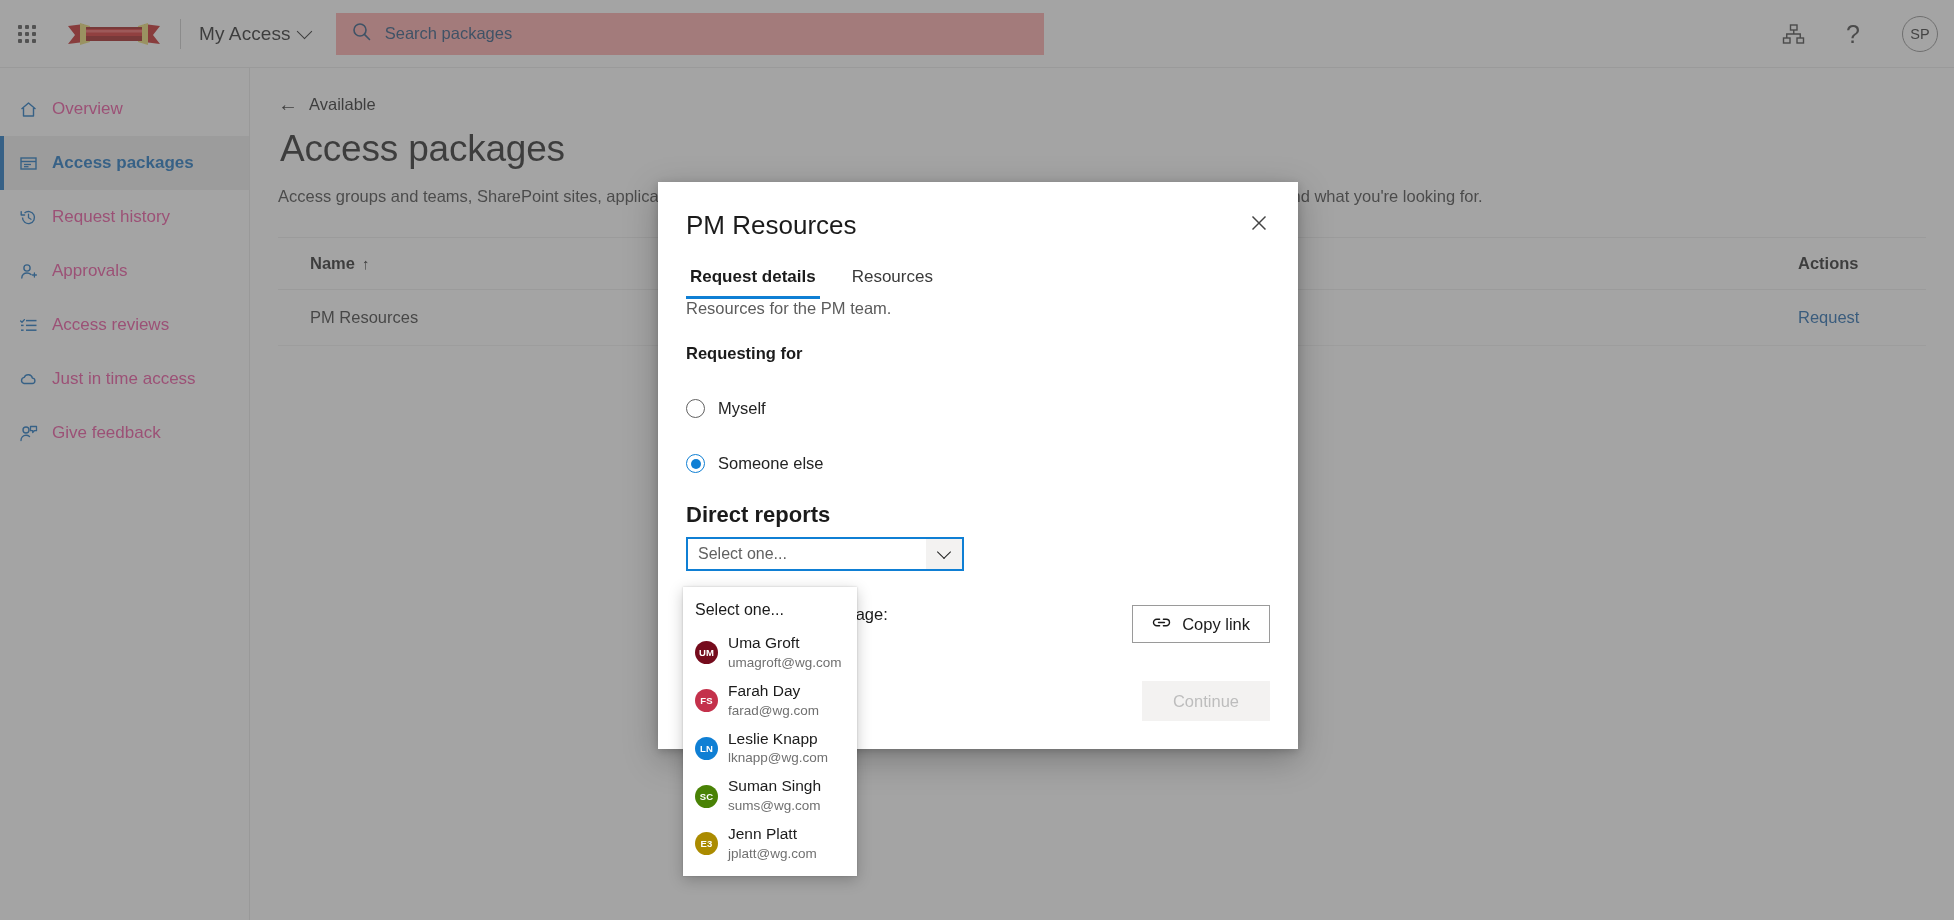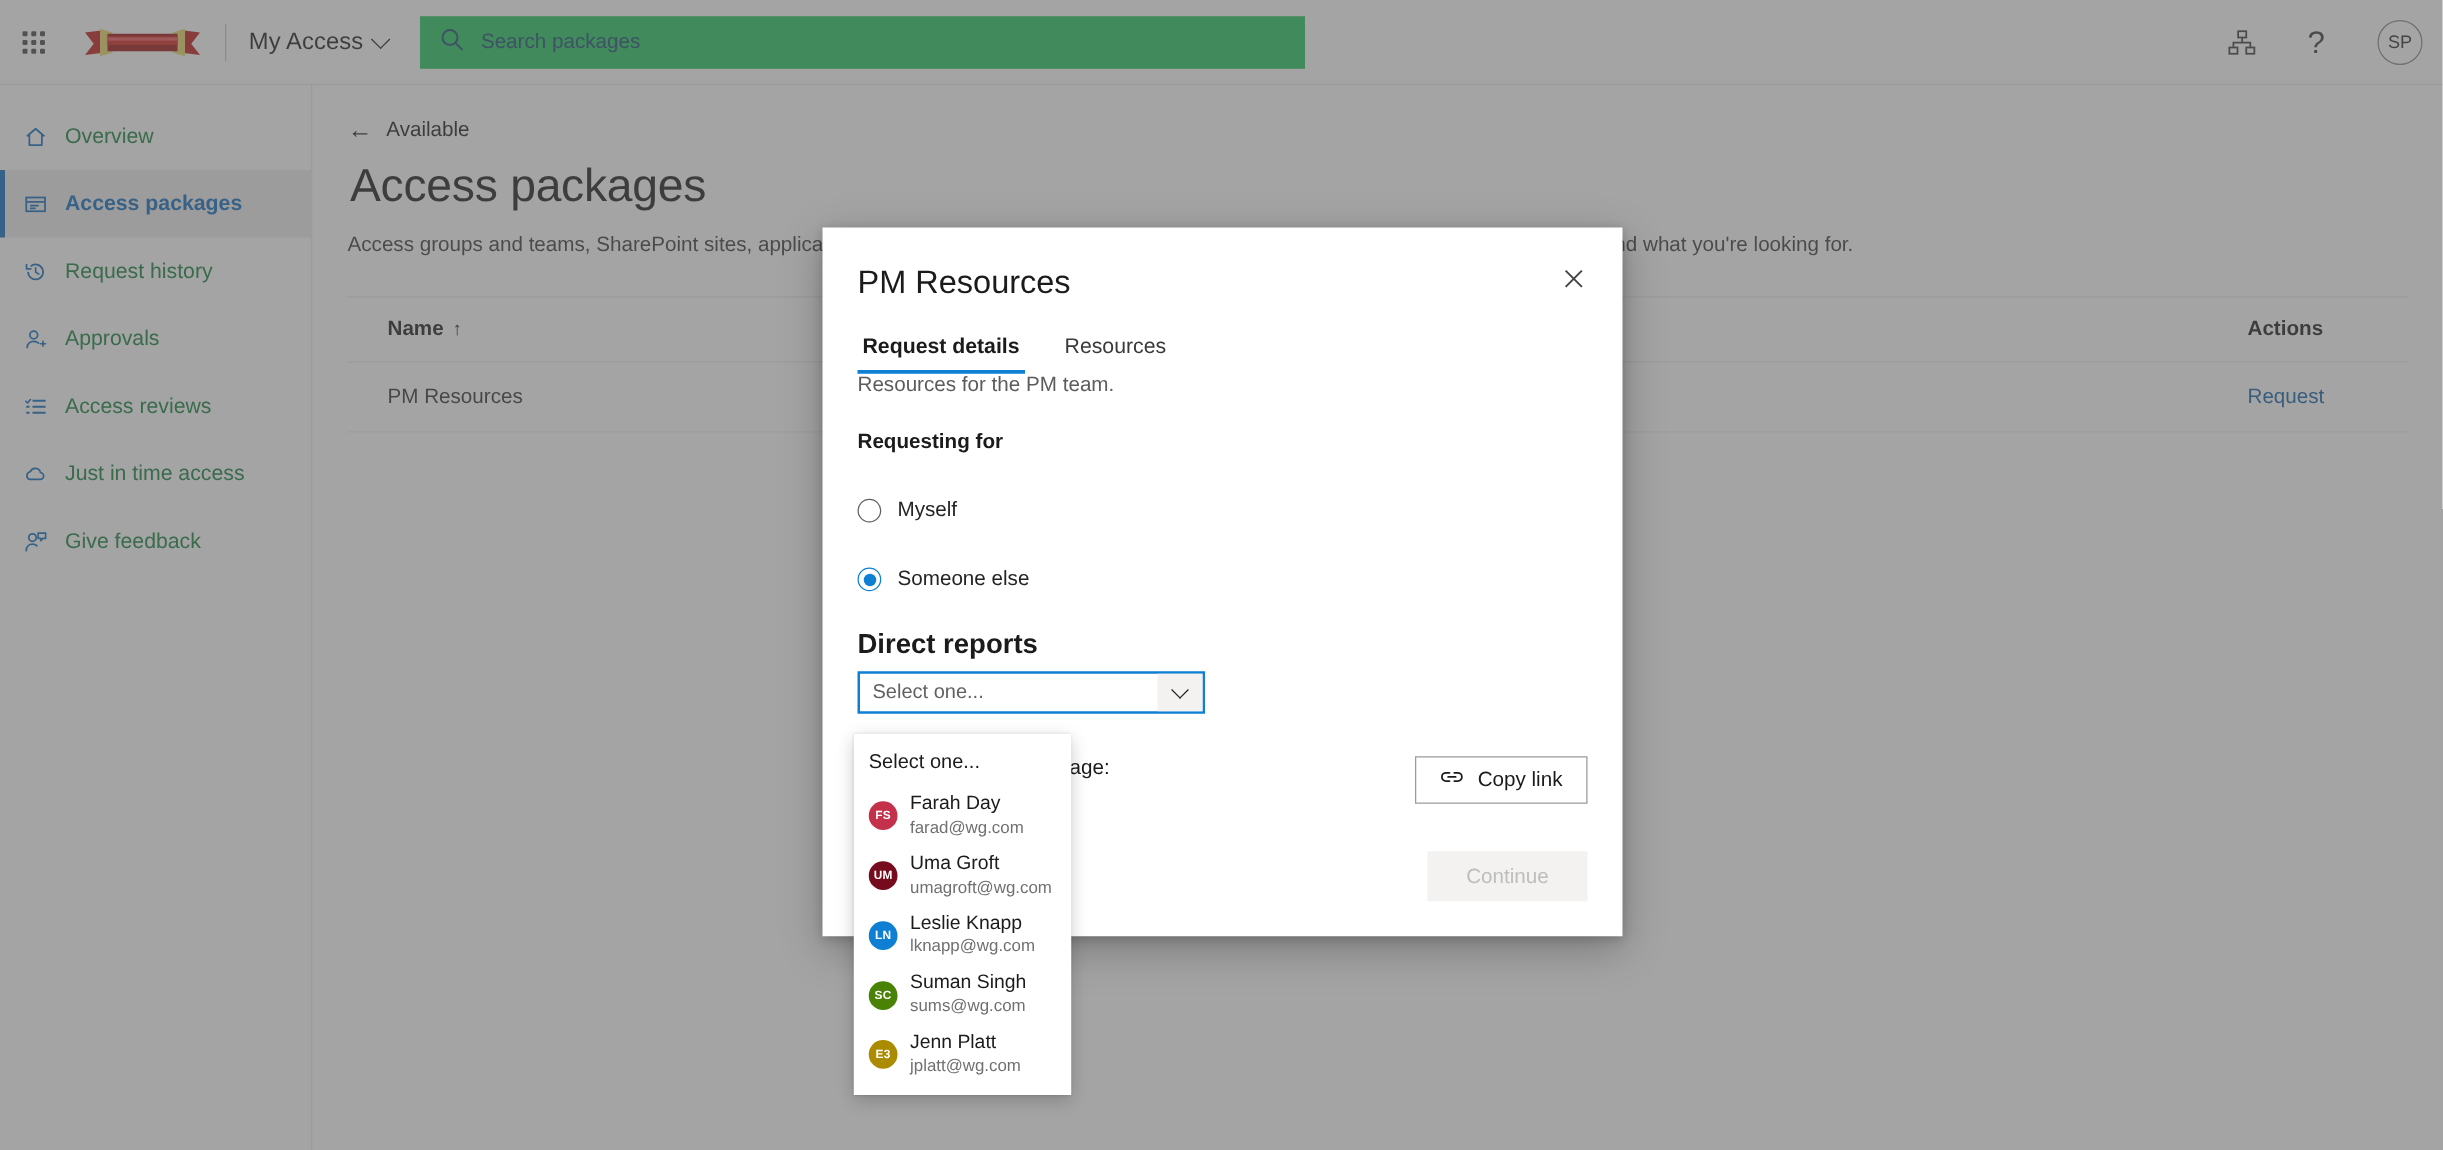--- a/index.html
+++ b/index.html
@@ -45,21 +45,21 @@
   .myaccess {
     display:flex; align-items:center; gap:8px;
     font-size: 19px; color:#1b1b1b; cursor:pointer;
     letter-spacing: .1px;
   }
   .chev { width:11px; height:11px; border-right:1.6px solid #1b1b1b; border-bottom:1.6px solid #1b1b1b;
           transform: rotate(45deg); margin-top:-5px; }
 
   .searchbox {
     margin-left: 26px; width: 708px; height: 42px;
-    background: #22c55e;
+    background: #fca5a5;
     display:flex; align-items:center; gap:14px;
     padding: 0 16px; cursor:text;
   }
   .searchbox .sicon { flex:0 0 auto; }
   .searchbox .sph { font-size:16.5px; color:#1f4a75; }
 
   .hdr-right {
     position:absolute; right: 16px; top:0; height:68px;
     display:flex; align-items:center; gap:30px;
   }
@@ -73,21 +73,21 @@
   }
 
   
   .sidebar {
     position:absolute; top:68px; left:0; width:250px; bottom:0;
     background:#ffffff; border-right:1px solid #e6e6e6;
     padding-top: 14px;
   }
   .nav-item {
     position:relative; height:54px; display:flex; align-items:center;
-    gap:13px; padding-left:17px; font-size:17px; color:#15803d; cursor:pointer;
+    gap:13px; padding-left:17px; font-size:17px; color:#ec4899; cursor:pointer;
   }
   .nav-item .nicon { width:22px; height:22px; display:flex; align-items:center; justify-content:center; color:#0f6cbd; flex:0 0 auto; }
   .nav-item.selected { background:#ededed; color:#0f6cbd; font-weight:600; }
   .nav-item.selected::before {
     content:""; position:absolute; left:0; top:0; bottom:0; width:3.5px; background:#0f6cbd;
   }
 
   
   .content { position:absolute; top:68px; left:250px; right:0; bottom:0; background:#fff; padding: 26px 0 0 28px; }
   .breadcrumb { display:flex; align-items:center; gap:11px; font-size:16.5px; color:#1b1b1b; cursor:pointer; }
@@ -447,40 +447,40 @@
     <div class="footer-row">
       <button class="continue-btn" disabled="">Continue</button>
     </div>
   </div>
 </div>
 
 <div class="dd">
   <div class="dd-first">Select one...</div>
 
   <div class="dd-item">
+    <span class="dd-av" style="background:#750B1C">
+        <span>UM</span>
+      </span>
+    <span class="dd-txt">
+      <span class="dd-name">Uma Groft</span><br>
+      <span class="dd-mail">umagroft@wg.com</span>
+    </span>
+  </div>
+
+  <div class="dd-item">
     <span class="dd-av" style="background:#C4314B">
         <span>FS</span>
       </span>
     <span class="dd-txt">
       <span class="dd-name">Farah Day</span><br>
       <span class="dd-mail">farad@wg.com</span>
     </span>
   </div>
 
   <div class="dd-item">
-    <span class="dd-av" style="background:#750B1C">
-        <span>UM</span>
-      </span>
-    <span class="dd-txt">
-      <span class="dd-name">Uma Groft</span><br>
-      <span class="dd-mail">umagroft@wg.com</span>
-    </span>
-  </div>
-
-  <div class="dd-item">
     <span class="dd-av" style="background:#0F7FD4">
         <span>LN</span>
       </span>
     <span class="dd-txt">
       <span class="dd-name">Leslie Knapp</span><br>
       <span class="dd-mail">lknapp@wg.com</span>
     </span>
   </div>
 
   <div class="dd-item">

